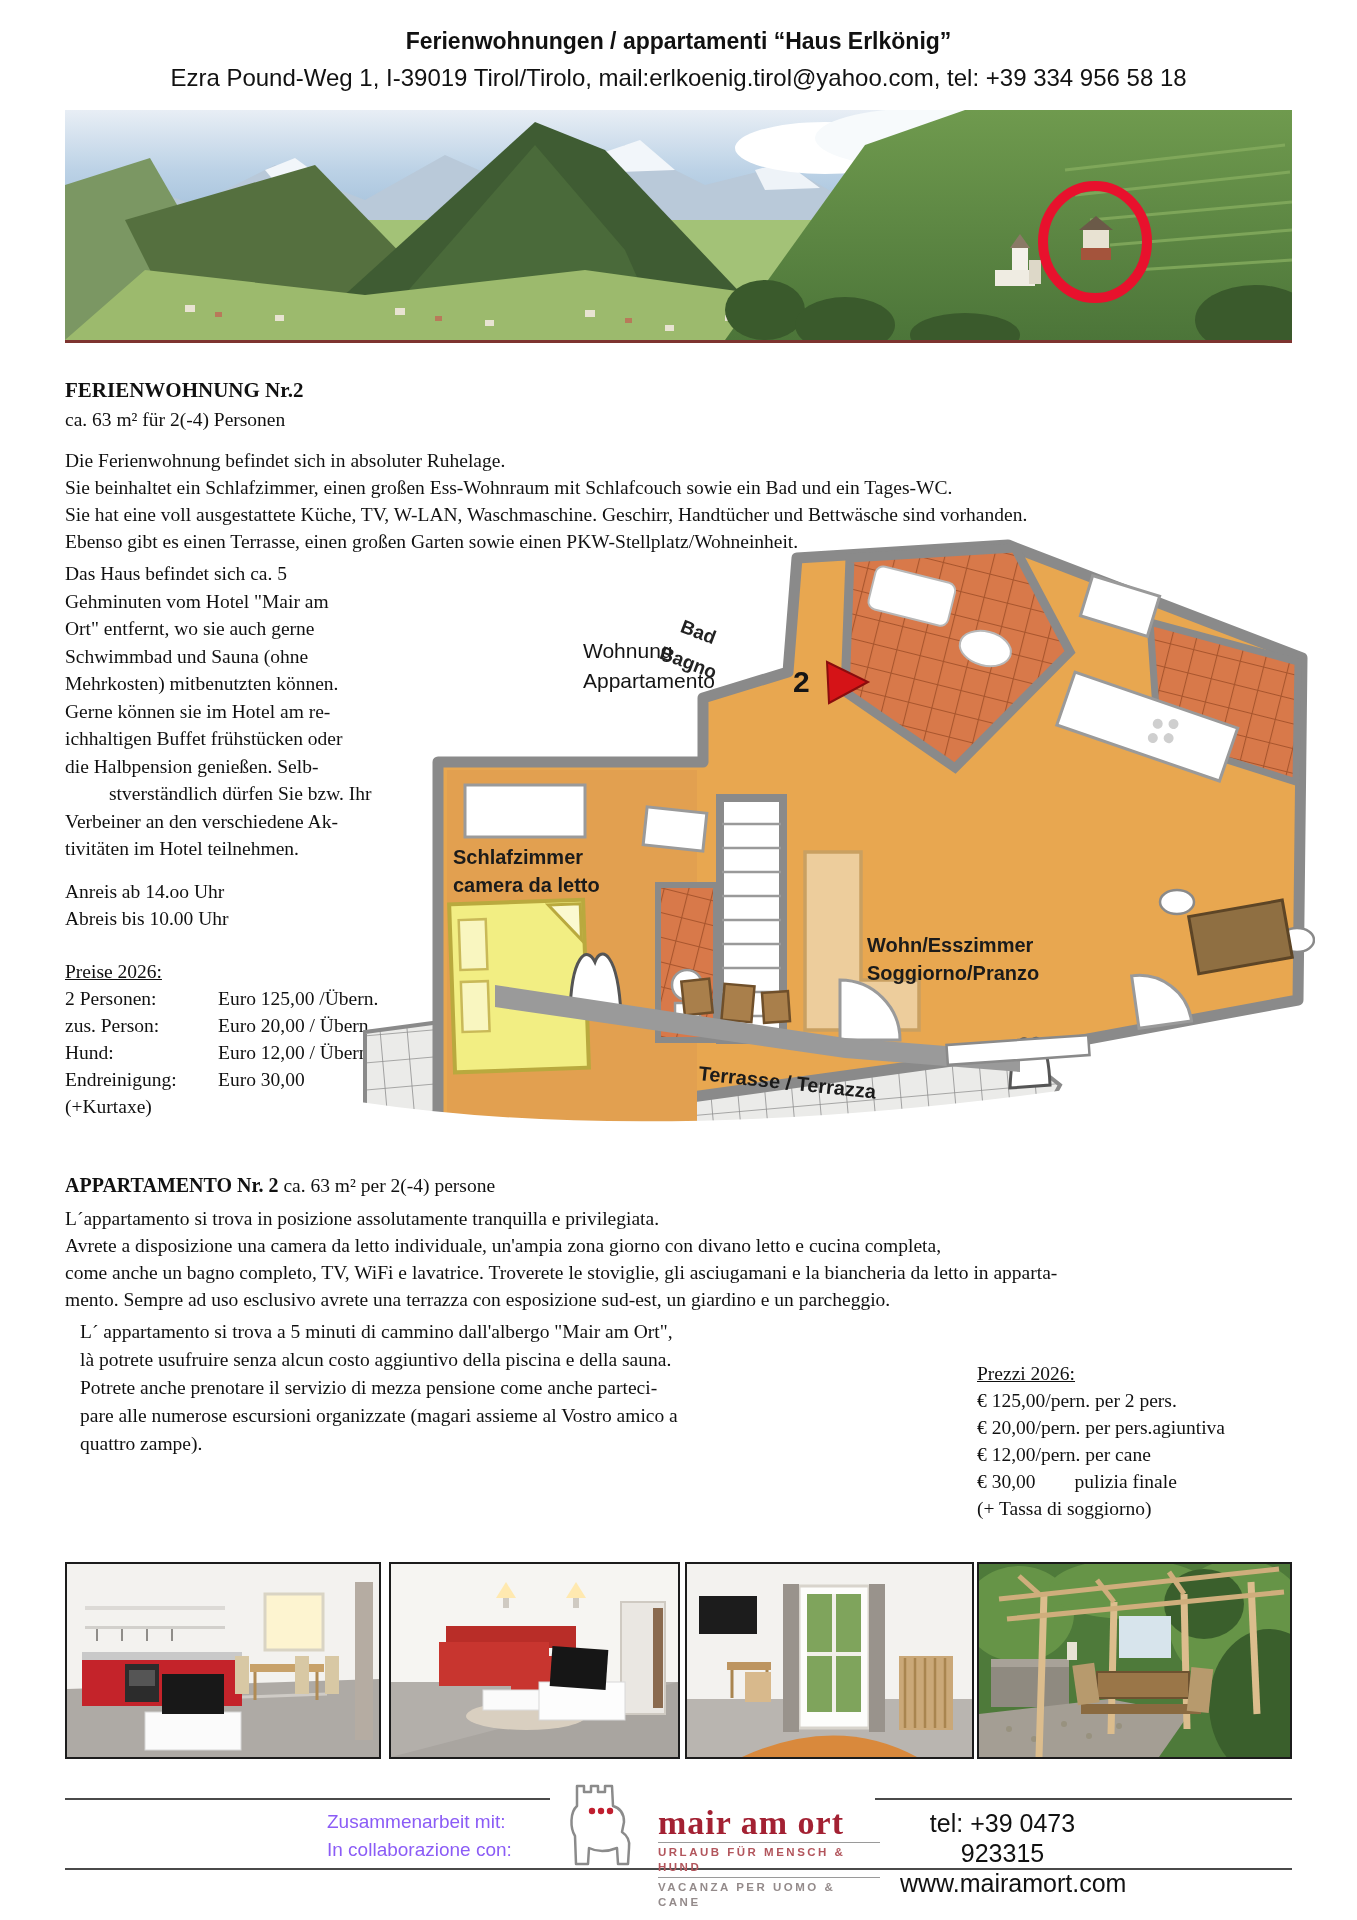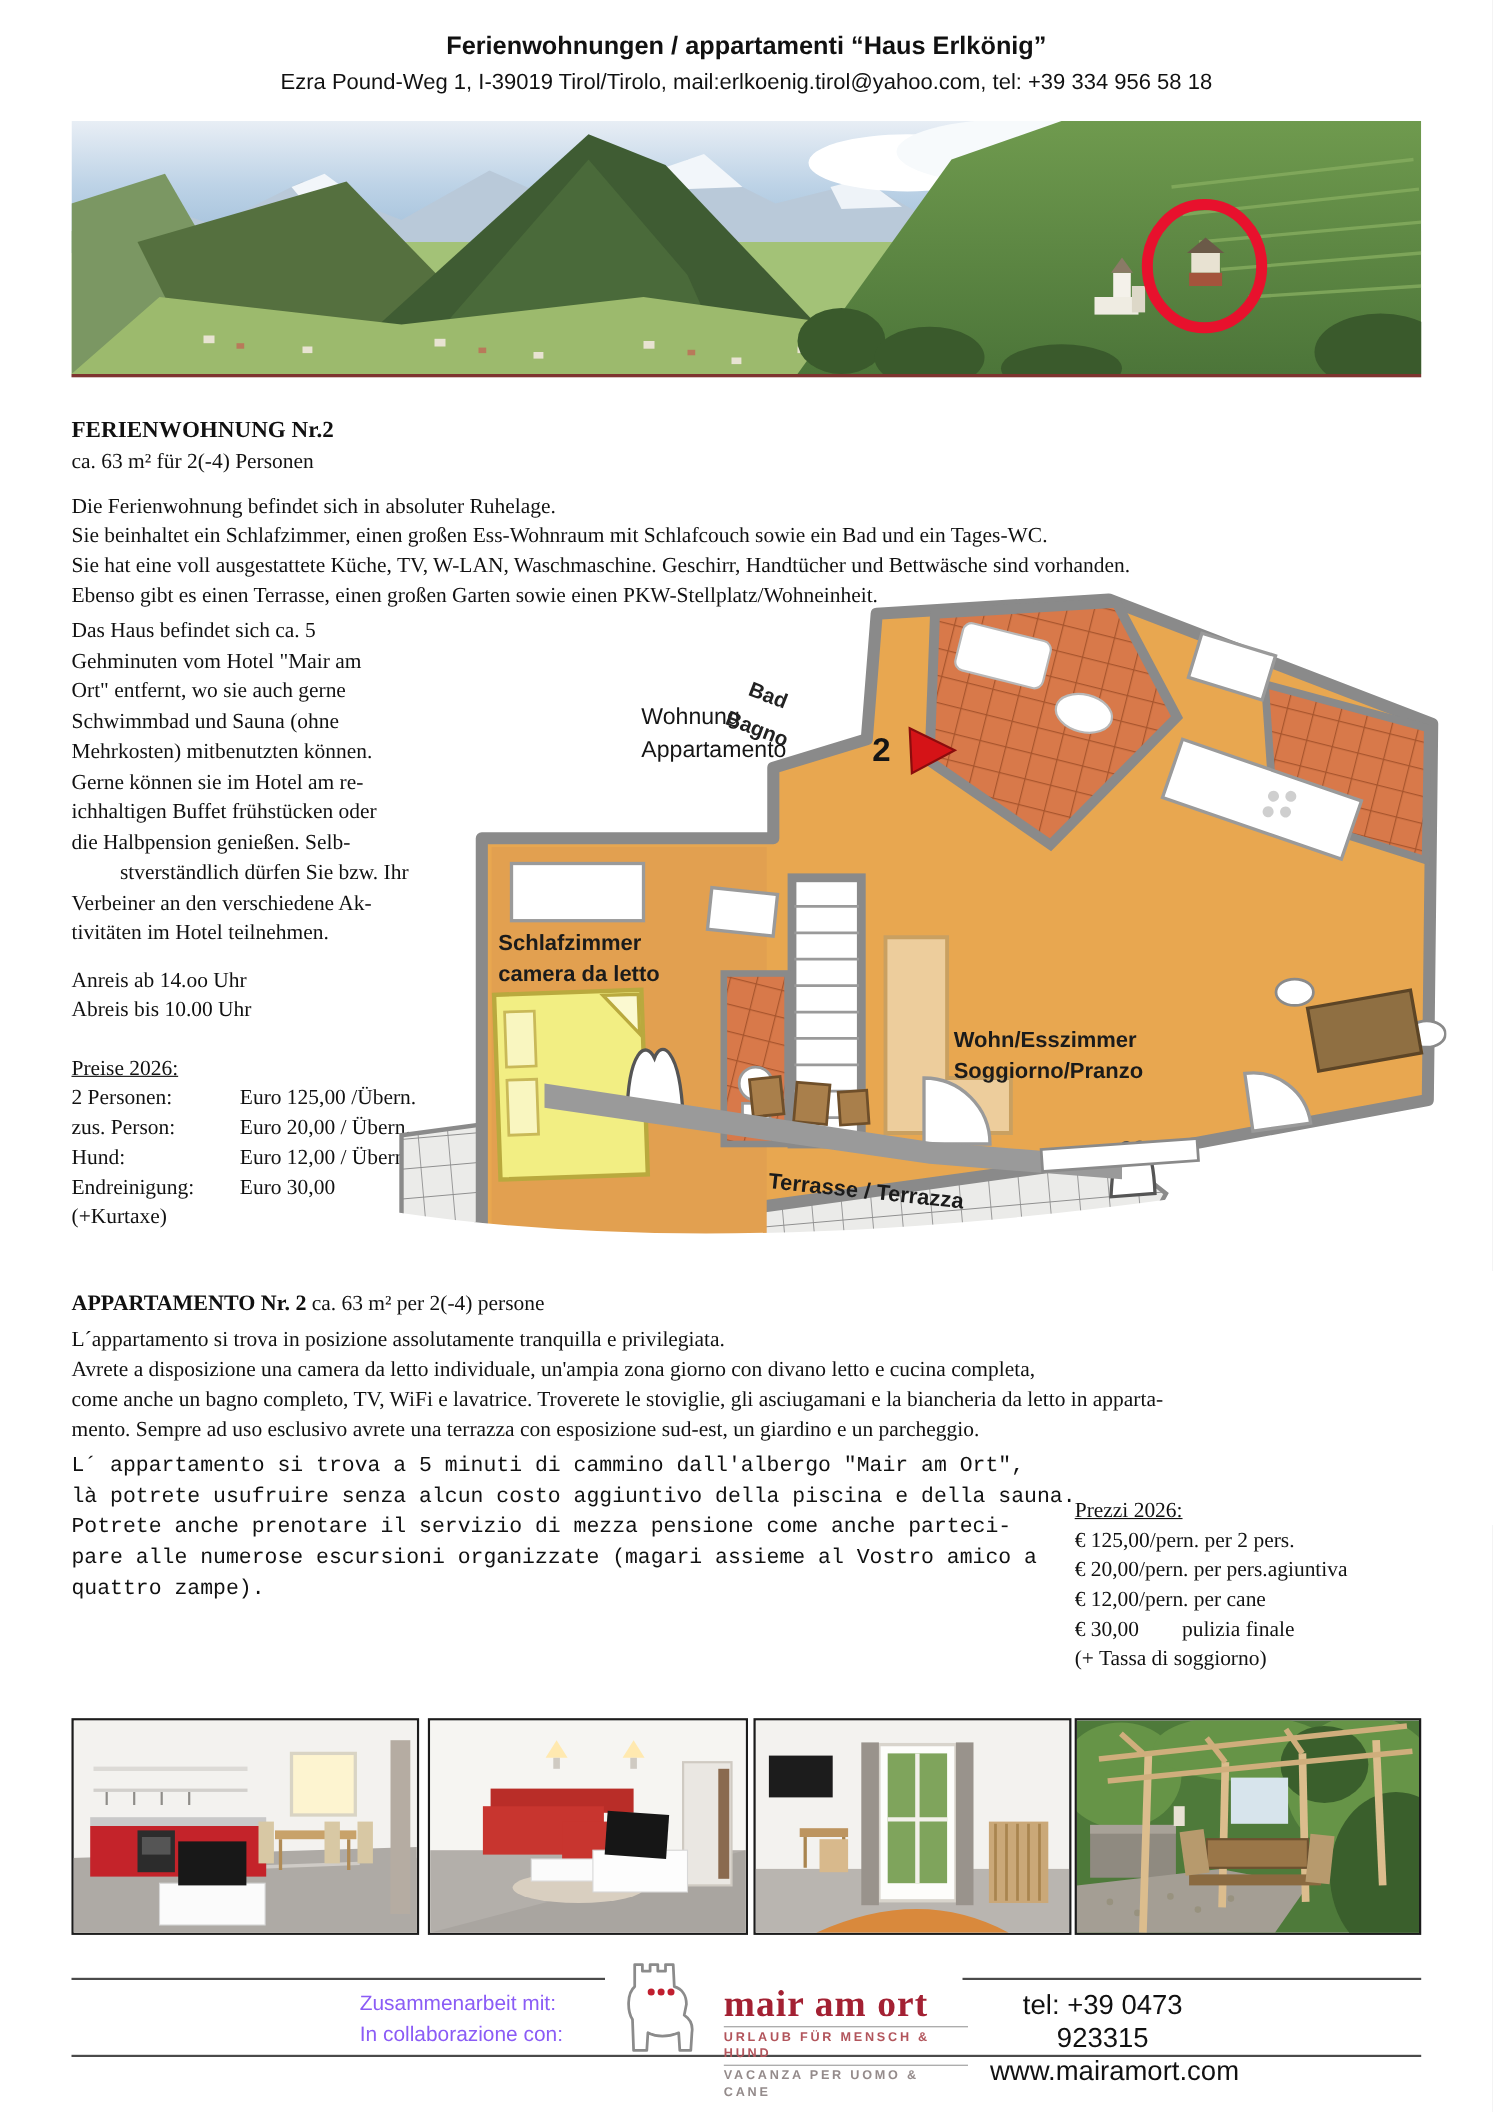--- a/index.html
+++ b/index.html
@@ -2,21 +2,21 @@
 <html><head>
 <meta charset="utf-8">
 <style>
   html,body{margin:0;padding:0;background:#e9e9e9;}
   .page{position:relative;width:1357px;height:1920px;background:#fff;margin:0 auto;overflow:hidden;
         font-family:"Liberation Serif", serif;color:#111;}
   .sans{font-family:"Liberation Sans", sans-serif;}
   .abs{position:absolute;}
   .ctr{left:0;right:0;text-align:center;}
   .h-title{font-size:23px;font-weight:bold;}
-  .h-addr{font-size:20px;}
+  .h-addr{font-size:24px;}
   .ser{font-size:19.5px;line-height:27px;white-space:pre;}
   .serh{font-size:20px;font-weight:bold;}
   .u{text-decoration:underline;}
   .pr-row{display:flex;font-size:19.5px;line-height:27px;white-space:pre;}
   .pr-row .lab{width:153px;flex:none;}
   .panorama{left:65px;top:110px;width:1227px;height:230px;border-bottom:3px solid #7e3430;}
   .photo{position:absolute;top:1562px;height:193px;border:2px solid #1c1c1c;background:#ddd;}
   .fline{position:absolute;height:2px;background:#4a4a4a;}
   .foot-txt{font-size:19px;color:#8b5cf6;line-height:28px;}
   .brand{font-family:"Liberation Serif", serif;font-weight:bold;font-size:34px;letter-spacing:1px;line-height:34px;}
@@ -267,21 +267,21 @@
 
   <div class="abs ser" style="left:65px;top:1172px;"><span style="font-weight:bold;font-size:20px;">APPARTAMENTO Nr. 2</span><span> ca. 63 m² per 2(-4) persone</span></div>
 
   <div class="abs" style="left:65px;top:1205px;">
     <div class="ser">L´appartamento si trova in posizione assolutamente tranquilla e privilegiata.</div>
     <div class="ser">Avrete a disposizione una camera da letto individuale, un'ampia zona giorno con divano letto e cucina completa,</div>
     <div class="ser">come anche un bagno completo, TV, WiFi e lavatrice. Troverete le stoviglie, gli asciugamani e la biancheria da letto in apparta-</div>
     <div class="ser">mento. Sempre ad uso esclusivo avrete una terrazza con esposizione sud-est, un giardino e un parcheggio.</div>
   </div>
 
-  <div class="abs" style="left:65px;top:1318px;line-height:28px;font-family:Liberation Mono, monospace;">
+  <div class="abs" style="left:80px;top:1318px;line-height:28px;">
     <div class="ser" style="line-height:28px;">L´ appartamento si trova a 5 minuti di cammino dall'albergo "Mair am Ort",</div>
     <div class="ser" style="line-height:28px;">là potrete usufruire senza alcun costo aggiuntivo della piscina e della sauna.</div>
     <div class="ser" style="line-height:28px;">Potrete anche prenotare il servizio di mezza pensione come anche parteci-</div>
     <div class="ser" style="line-height:28px;">pare alle numerose escursioni organizzate (magari assieme al Vostro amico a</div>
     <div class="ser" style="line-height:28px;">quattro zampe).</div>
   </div>
 
 
   <div class="abs" style="left:977px;top:1360px;">
     <div class="ser u">Prezzi 2026:</div>

